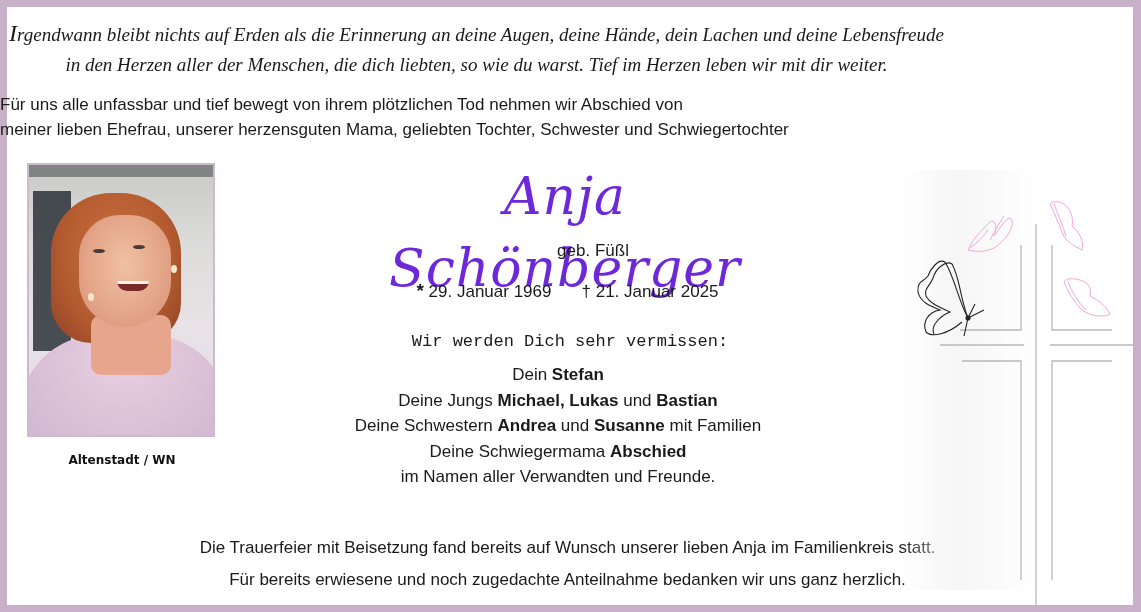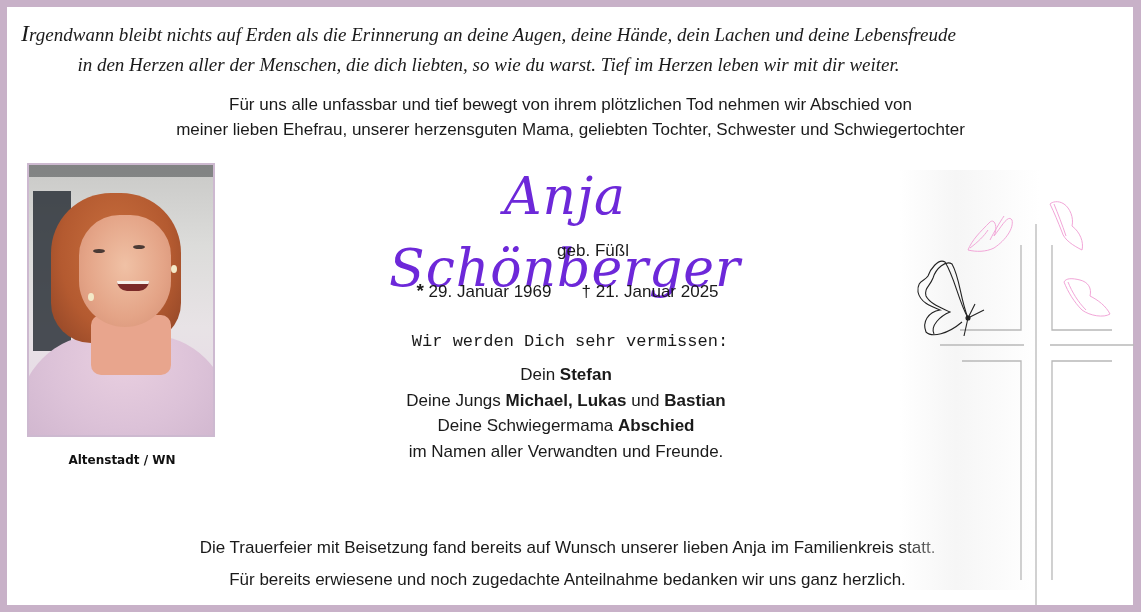--- a/index.html
+++ b/index.html
@@ -4,30 +4,30 @@
   <style>
     * { margin: 0; padding: 0; box-sizing: border-box; }
     html, body { width: 1141px; height: 612px; background: #e9e6ea; overflow: hidden; }
     .card {
       position: absolute; left: 0; top: 0; width: 1141px; height: 612px;
       background: #ffffff;
       border: 7px solid #c8b1c8;
       border-right-width: 8px;
     }
     .quote {
-      position: absolute; left: 12px; top: 18px; width: 953px;
+      position: absolute; left: 0; top: 18px; width: 953px;
       text-align: center;
       font-family: "Liberation Serif", "DejaVu Serif", serif;
       font-style: italic;
       font-size: 19px; line-height: 30px; color: #1a1a1a;
     }
     .quote .cap { font-size: 24px; }
     .intro {
       position: absolute; left: 0; top: 92px; width: 1141px;
-      text-align: center;
+      text-align: left;
       font-family: "Liberation Sans", "DejaVu Sans", sans-serif;
       font-size: 17px; line-height: 25px; color: #1a1a1a;
     }
     .photo {
       position: absolute; left: 27px; top: 163px; width: 188px; height: 274px;
       border: 2px solid #cdb9d0;
       overflow: hidden;
       background: linear-gradient(180deg, #c9c9c7 0%, #dcdcda 30%, #e8e3e6 60%, #e6d6e6 100%);
     }
     .photo .bg-window { position: absolute; left: 4px; top: 26px; width: 38px; height: 160px; background: #2c3138; opacity: .85; }
@@ -62,21 +62,21 @@
       font-size: 17px; color: #1a1a1a; word-spacing: 0;
     }
     .dates .star { font-weight: bold; font-size: 19px; }
     .dates .gap { display: inline-block; width: 30px; }
     .miss {
       position: absolute; left: 320px; top: 332px; width: 500px; text-align: center;
       font-family: Liberation Mono, monospace;
       font-size: 17px; color: #1a1a1a;
     }
     .family {
-      position: absolute; left: 296px; top: 362px; width: 540px; text-align: center;
+      position: absolute; left: 288px; top: 362px; width: 540px; text-align: center;
       font-family: "Liberation Sans", "DejaVu Sans", sans-serif;
       font-size: 17px; line-height: 25.5px; color: #1a1a1a;
     }
     .family b { font-weight: bold; }
     .closing {
       position: absolute; left: 0; top: 532px; width: 1141px; text-align: center;
       font-family: "Liberation Sans", "DejaVu Sans", sans-serif;
       font-size: 17px; line-height: 32px; color: #1a1a1a;
       padding-right: 6px;
     }
@@ -122,20 +122,21 @@
   <span class="star">*</span>
   <span>29. Januar 1969</span><span class="gap"></span><span>†</span>
   <span>21. Januar 2025</span>
 </div>
 
 <div class="miss">Wir werden Dich sehr vermissen:</div>
 
 <div class="family">
   <div><span>Dein </span><b>Stefan</b></div>
   <div><span>Deine Jungs </span><b>Michael, Lukas</b><span> und </span><b>Bastian</b></div>
+  <div><span>Deine Schwestern </span><b>Andrea</b><span> und </span><b>Susanne</b><span> mit Familien</span></div>
   <div><span>Deine Schwiegermama </span><b>Abschied</b></div>
   <div><span>im Namen aller Verwandten und Freunde.</span></div>
 </div>
 
 <div class="closing">
   <div>Die Trauerfeier mit Beisetzung fand bereits auf Wunsch unserer lieben Anja im Familienkreis statt.</div>
   <div>Für bereits erwiesene und noch zugedachte Anteilnahme bedanken wir uns ganz herzlich.</div>
 </div>
 
 <div class="deco-bg"></div>

